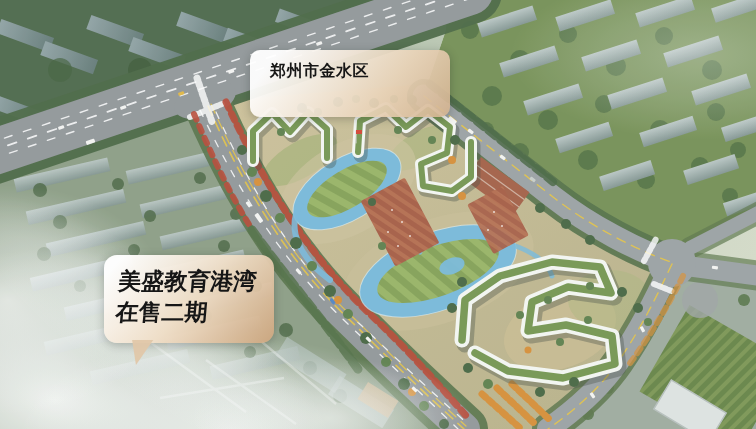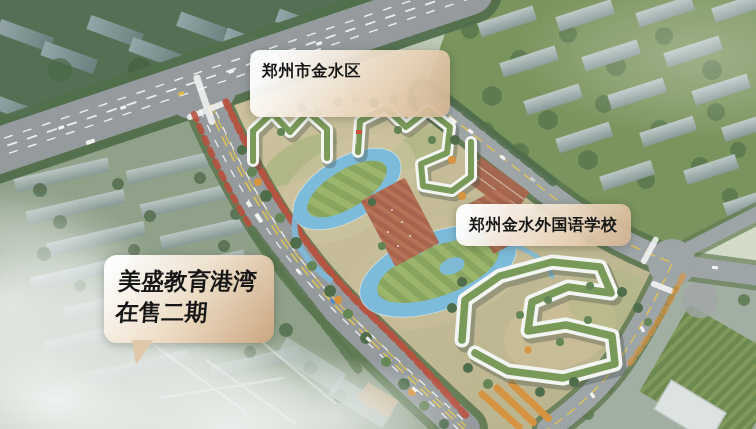--- a/index.html
+++ b/index.html
@@ -14,21 +14,21 @@
     position:relative;width:756px;height:429px;overflow:hidden;
     font-family:"Liberation Sans","DejaVu Sans",sans-serif;
     background:linear-gradient(112deg,#94a697 0%,#a9b8a4 30%,#bcc9b2 55%,#cdd6c2 78%,#d6dcc8 100%);
   }
   #stage svg{position:absolute;left:0;top:0;}
   .callout{
     position:absolute;border-radius:10px;color:var(--ink);font-weight:900;
     background:linear-gradient(128deg,rgba(255,255,255,.95) 12%,rgba(233,211,184,.93) 66%,rgba(210,178,143,.92) 100%);
     box-shadow:0 2px 10px rgba(30,35,30,.28);
   }
-  #label-primary{left:250px;top:50px;width:200px;height:67px;padding:9px 12px;box-sizing:border-box;
+  #label-primary{left:250px;top:50px;width:200px;height:67px;padding:9px 20px;box-sizing:border-box;
     font-size:16px;line-height:24px;letter-spacing:.5px;}
   #label-foreign{left:456px;top:204px;padding:11px 13px;font-size:16px;line-height:20px;letter-spacing:.5px;}
   #bubble-project{left:104px;top:255px;width:170px;height:88px;padding:11px 13px;box-sizing:border-box;
     border-radius:13px;font-size:23px;line-height:31px;
     background:linear-gradient(133deg,rgba(255,255,255,.96) 8%,rgba(240,222,199,.94) 52%,rgba(206,166,126,.93) 100%);}
   #bubble-project .skew{transform:skewX(-5deg);}
   #bubble-tail{
     position:absolute;left:127px;top:340px;width:32px;height:25px;
     background:rgba(224,199,169,.95);
     clip-path:polygon(16% 0,82% 0,28% 100%);
@@ -431,23 +431,20 @@
     <ellipse cx="150" cy="330" rx="220" ry="62" fill="url(#fogGrad)" opacity=".45" transform="rotate(35 150 330)"></ellipse>
     <ellipse cx="700" cy="55" rx="190" ry="85" fill="url(#fogGrad)" opacity=".3"></ellipse>
     <rect x="0" y="0" width="756" height="429" fill="rgba(225,238,238,0.1)"></rect>
   </g>
 </svg>
 
   <div class="callout" id="label-primary">
     <span class="ln">郑州市金水区</span>
   </div>
 
-  <div class="callout" id="label-foreign">
-    <span>郑州金水外国语学校</span>
-  </div>
 
   <div class="callout" id="bubble-project">
     <div class="skew">
       <span class="ln">美盛教育港湾</span>
       <span class="ln">在售二期</span>
     </div>
   </div>
   <div id="bubble-tail"></div>
 
 </div>

